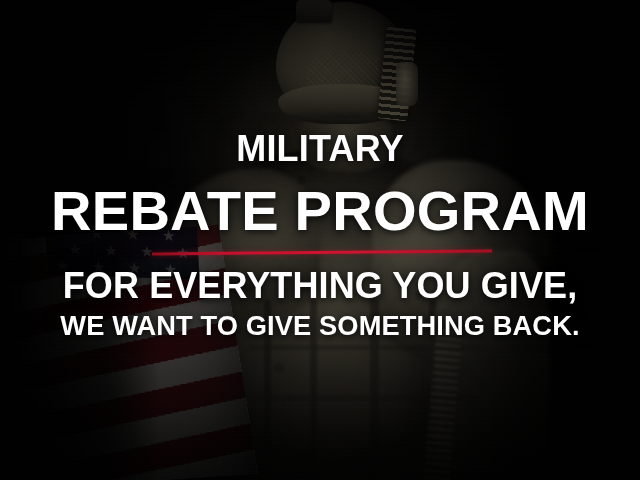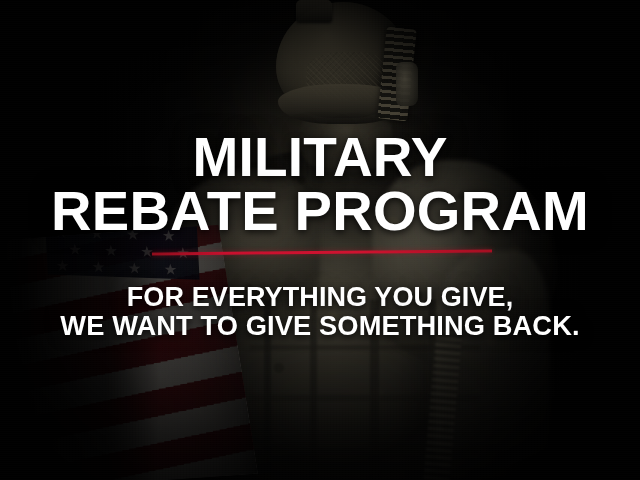--- a/index.html
+++ b/index.html
@@ -300,21 +300,21 @@
     text-shadow: 0 2px 7px rgba(0,0,0,0.78), 0 0 22px rgba(0,0,0,0.55);
     line-height: 0.98;
     text-transform: uppercase;
     white-space: nowrap;
   }
   .headline-1 {
     position: absolute;
     top: 131px;
     left: 0;
     right: 0;
-    font-size: 55px;
+    font-size: 36px;
   }
   .headline-2 {
     position: absolute;
     top: 185px;
     left: 0;
     right: 0;
     font-size: 55px;
     transform: scaleX(1.02);
   }
 
@@ -335,21 +335,21 @@
     right: 0;
     text-align: center;
     color: #ffffff;
     font-weight: 900;
     font-stretch: condensed;
     text-transform: uppercase;
     text-shadow: 0 2px 6px rgba(0,0,0,0.8), 0 0 16px rgba(0,0,0,0.5);
     white-space: nowrap;
     letter-spacing: 0.1px;
   }
-  .subhead-1 { top: 282px; font-size: 27px; }
+  .subhead-1 { top: 265px; font-size: 36px; }
   .subhead-2 { top: 311px; font-size: 27px; transform: scaleX(1.01); }
 </style>
 </head>
 <body>
 
 <div class="stage">
 
   <div class="photo">
     <div class="ambient"></div>
 

